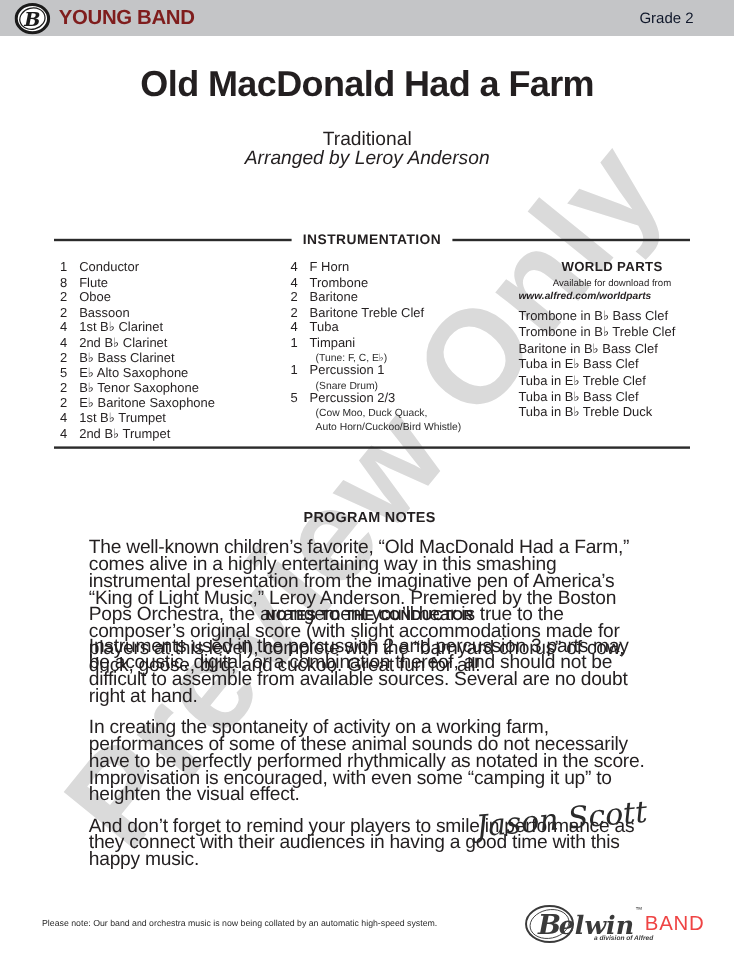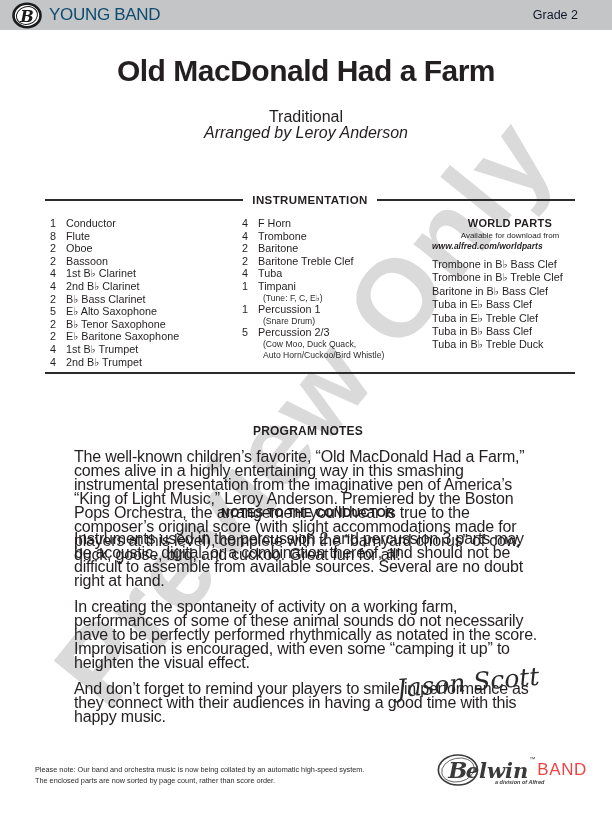--- a/index.html
+++ b/index.html
@@ -13,21 +13,21 @@
     transform:translate(-50%,-50%) rotate(-51deg);
     font-size:110px;font-weight:bold;letter-spacing:2px;white-space:nowrap;
     color:#dadada;
   }
   .content{position:absolute;inset:0;z-index:1;}
   
   .topbar{
     position:absolute;top:0;left:0;right:0;height:30px;background:#c4c5c7;
     display:flex;align-items:center;padding:0 34px 0 12px;box-sizing:border-box;
   }
-  .brand{font-weight:normal;font-size:17px;color:#0c4a6e;margin-left:7px;letter-spacing:-0.3px;}
+  .brand{font-weight:bold;font-size:17px;color:#7f1d1d;margin-left:7px;letter-spacing:-0.3px;}
   .grade{margin-left:auto;font-size:12.5px;color:#0f172a;}
   
   .titleblock{position:absolute;top:54px;left:0;right:0;text-align:center;}
   .title{font-size:30px;font-weight:bold;letter-spacing:-0.5px;line-height:34px;}
   .credits{margin-top:21px;font-size:16px;line-height:15.5px;}
   .credit.it{font-style:italic;}
   
   .instr-head{position:absolute;top:194px;left:45px;right:37px;display:flex;align-items:center;gap:9px;}
   .instr-head .line{flex:1;border-top:2.2px solid #2b2b2b;}
   .instr-head .label{font-weight:bold;font-size:11.5px;letter-spacing:0.4px;text-align:center;}
@@ -227,21 +227,20 @@
       <div class="sec-head">NOTES TO THE CONDUCTOR</div>
       <p class="body-text">Instruments used in the percussion 2 and percussion 3 parts may be acoustic, digital, or a combination thereof, and should not be difficult to assemble from available sources. Several are no doubt right at hand.</p>
       <p class="body-text">In creating the spontaneity of activity on a working farm, performances of some of these animal sounds do not necessarily have to be perfectly performed rhythmically as notated in the score. Improvisation is encouraged, with even some “camping it up” to heighten the visual effect.</p>
       <p class="body-text">And don’t forget to remind your players to smile in performance as they connect with their audiences in having a good time with this happy music.</p>
     </div>
 
     <div class="signature">Jason Scott</div>
 
     <div class="footer-note">
       <div><b>Please note:</b><span> Our band and orchestra music is now being collated by an automatic high-speed system.</span></div>
-      <div>The enclosed parts are now sorted by page count, rather than score order.</div>
     </div>
 
     <div class="belwin-logo">
       <svg width="48" height="40" viewBox="0 0 48 40">
         <ellipse cx="23" cy="20" rx="21.5" ry="16.5" fill="none" stroke="#3a3a3a" stroke-width="1.8"></ellipse>
         <ellipse cx="23" cy="20" rx="18" ry="13" fill="none" stroke="#3a3a3a" stroke-width="0.8" transform="rotate(-12 23 20)"></ellipse>
         <text x="23" y="29" text-anchor="middle" font-family="DejaVu Serif" font-style="italic" font-weight="bold" font-size="25" fill="#3a3a3a">B</text>
       </svg>
       <span class="bl-script">elwin</span>
       <span class="bl-tm">™</span>

